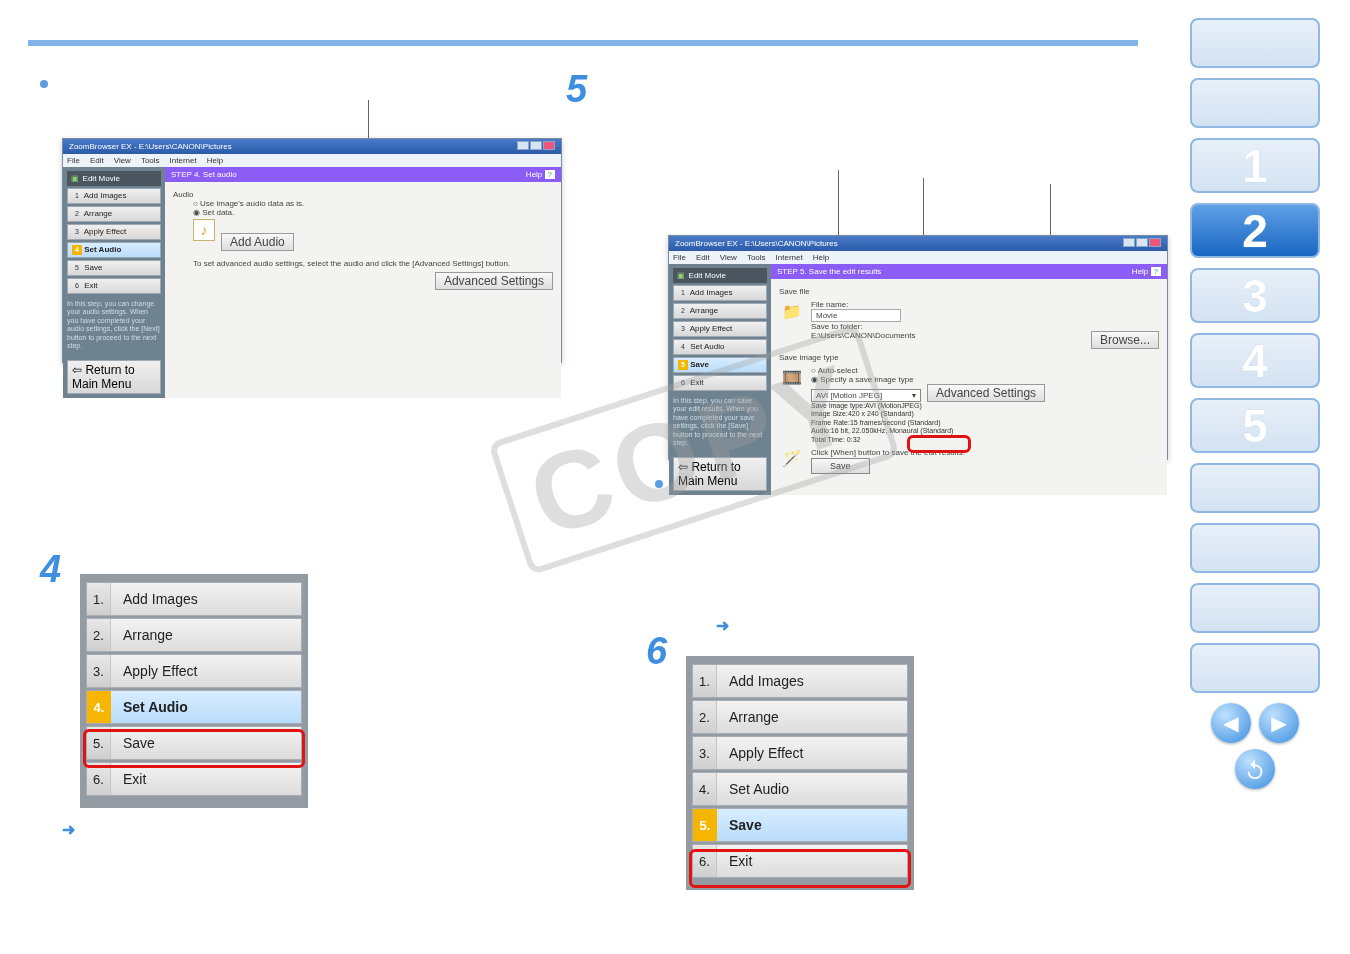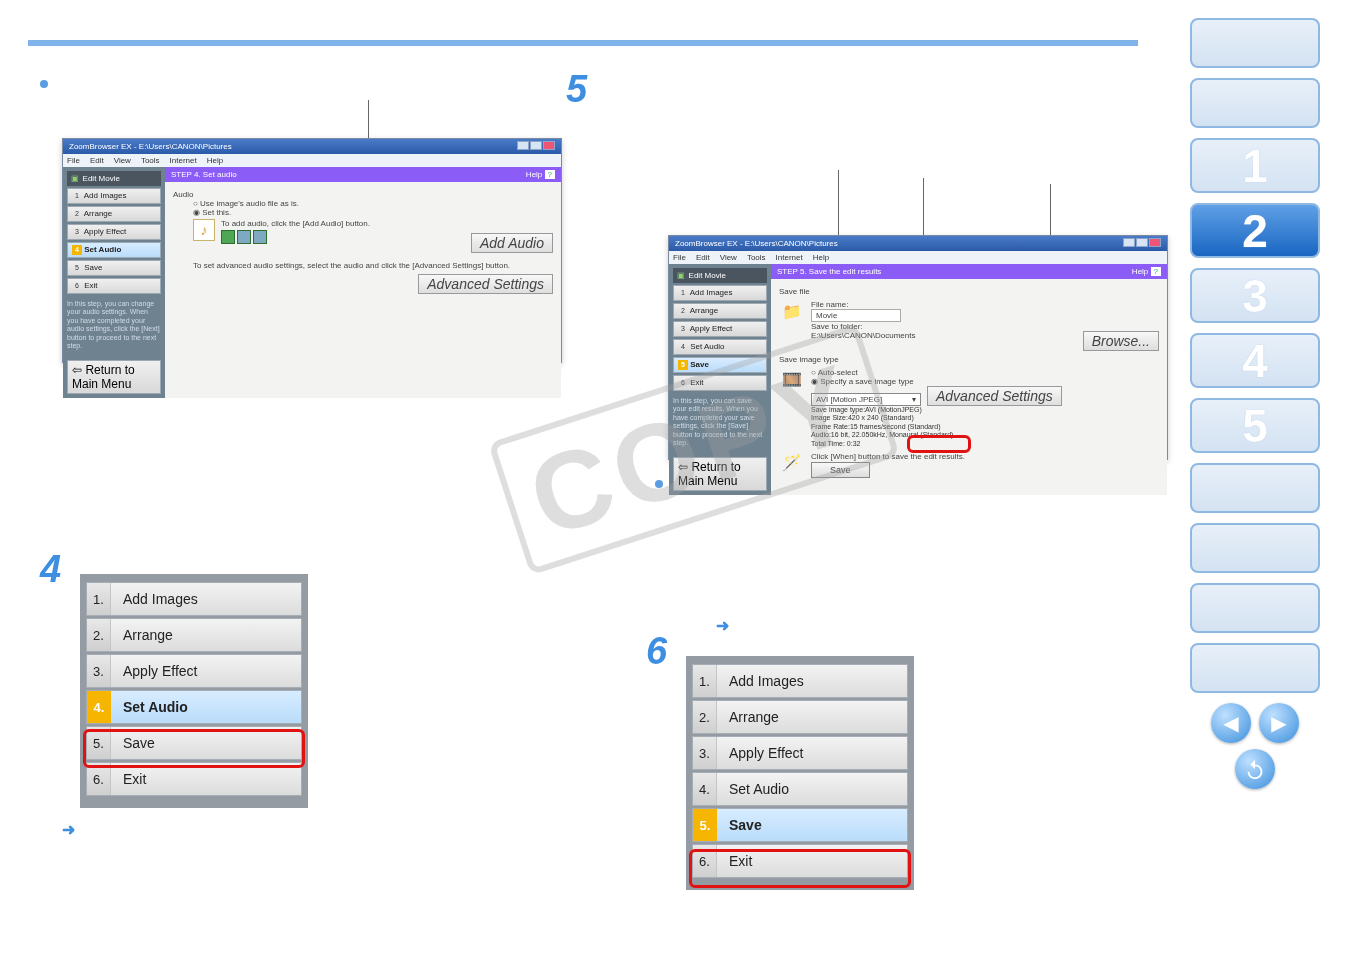--- a/index.html
+++ b/index.html
@@ -164,21 +164,21 @@
   
   .content{
     flex:1;
     background:#f3f3f1;
     display:flex;flex-direction:column;
   }
   .stepbar{
     background:#8b5cf6;color:#fff;padding:3px 6px;font-size:8px;display:flex;justify-content:space-between;
   }
   .content-inner{padding:8px;font-size:8px;color:#444;}
-  .btn-s{display:inline-block;background:linear-gradient(#f8f8f8,#dedede);border:1px solid #999;padding:1px 8px;font-size:14px;font-style:italic;}
+  .btn-s{display:inline-block;background:linear-gradient(#f8f8f8,#dedede);border:1px solid #999;padding:1px 8px;font-size:12px;}
   .audio-icons{display:flex;gap:2px;margin-top:2px;}
   .audio-play{width:14px;height:14px;background:#4fa654;border:1px solid #2c6d30;}
   .note-ico{width:22px;height:22px;border:1px solid #c9b36a;background:#fff;display:flex;align-items:center;justify-content:center;color:#e29a2c;font-size:14px;}
 
   
   .callout{position:absolute;background:#666;width:1px;}
   
   
   .stepmenu{
     position:absolute;
@@ -302,32 +302,24 @@
       <div class="side-return">⇦ <span>Return to Main Menu</span></div>
     </div>
     <div class="content">
       <div class="stepbar">
           <span>STEP 4. Set audio</span>
           <span><span>Help</span> <span style="background:#fff;color:#3a6;padding:0 3px;">?</span></span>
         </div>
       <div class="content-inner">
         <div>Audio</div>
         <div style="margin-left:20px;">
-          <div>○ <span>Use image's audio file as is.</span></div>
-          <div>◉ <span>Set this.</span></div>
+          <div>○ <span>Use image's audio data as is.</span></div>
+          <div>◉ <span>Set data.</span></div>
           <div style="display:flex;gap:6px;align-items:flex-start;margin-top:2px;">
             <div class="note-ico">♪</div>
-            <div style="flex:1">
-              <div>To add audio, click the [Add Audio] button.</div>
-              <div class="audio-icons">
-                <div class="audio-play"></div>
-                <div class="audio-play" style="background:#7fa9c0"></div>
-                <div class="audio-play" style="background:#7fa9c0"></div>
-              </div>
-            </div>
             <div style="margin-top:14px;"><span class="btn-s">Add Audio</span></div>
           </div>
           <div style="margin-top:8px">To set advanced audio settings, select the audio and click the [Advanced Settings] button.</div>
           <div style="text-align:right;margin-top:4px;"><span class="btn-s">Advanced Settings</span></div>
         </div>
       </div>
     </div>
   </div>
 </div>
 

